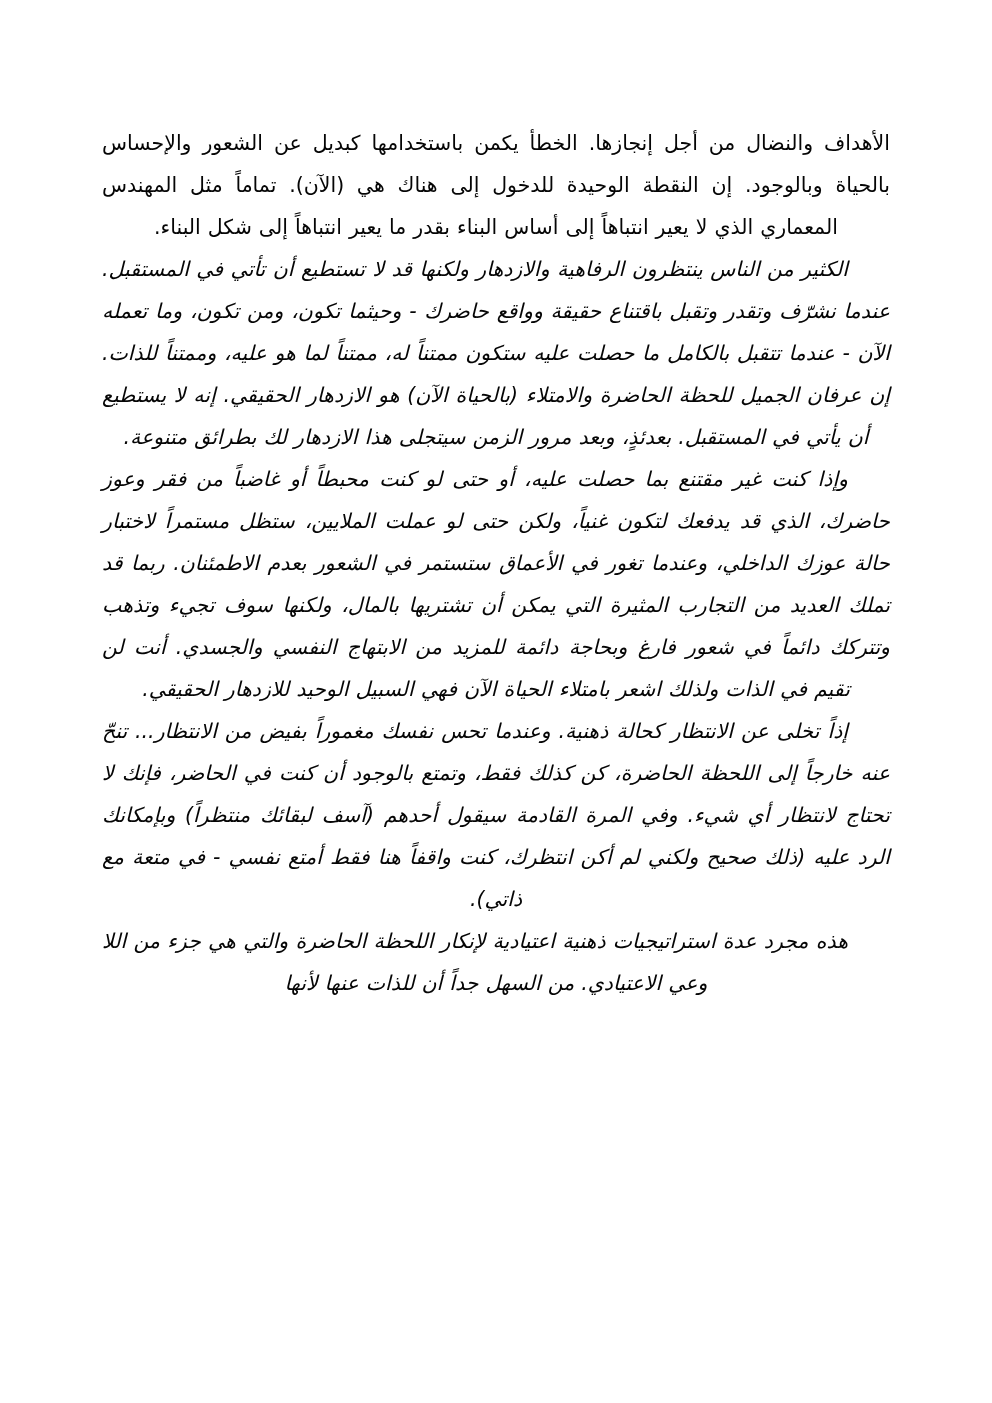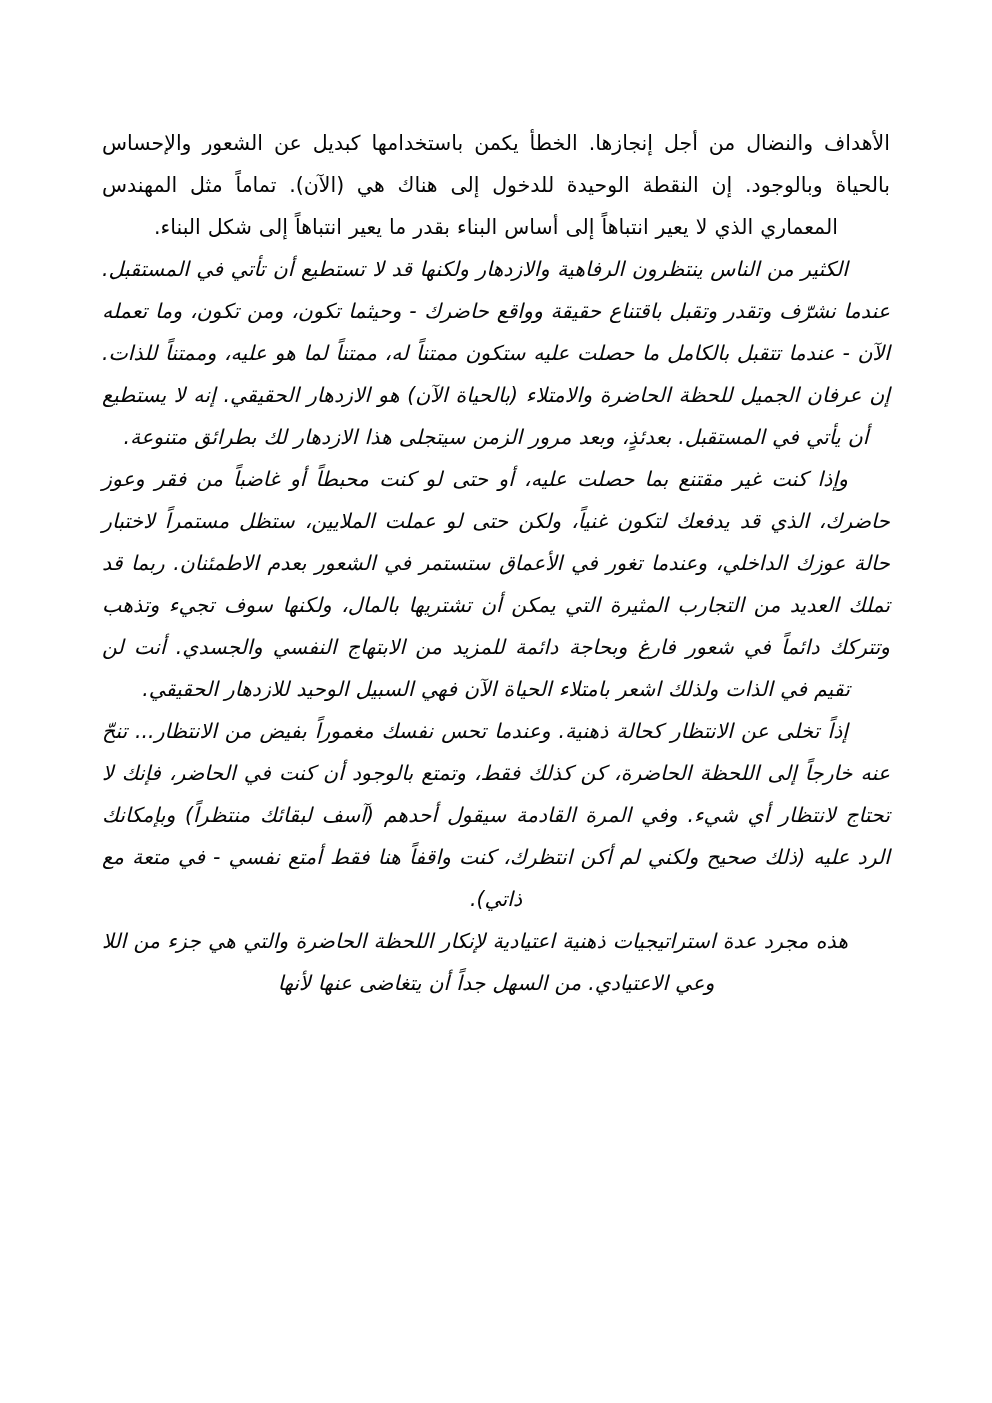--- a/index.html
+++ b/index.html
@@ -77,20 +77,20 @@
 </head>
 <body>
 
 <div class="page">
 
   <div class="content">
     <p class="para no-indent">الأهداف والنضال من أجل إنجازها. الخطأ يكمن باستخدامها كبديل عن الشعور والإحساس بالحياة وبالوجود. إن النقطة الوحيدة للدخول إلى هناك هي (الآن). تماماً مثل المهندس المعماري الذي لا يعير انتباهاً إلى أساس البناء بقدر ما يعير انتباهاً إلى شكل البناء.</p>
     <p class="para gap-before">الكثير من الناس ينتظرون الرفاهية والازدهار ولكنها قد لا تستطيع أن تأتي في المستقبل. عندما نشرّف وتقدر وتقبل باقتناع حقيقة وواقع حاضرك - وحيثما تكون، ومن تكون، وما تعمله الآن - عندما تتقبل بالكامل ما حصلت عليه ستكون ممتناً له، ممتناً لما هو عليه، وممتناً للذات. إن عرفان الجميل للحظة الحاضرة والامتلاء (بالحياة الآن) هو الازدهار الحقيقي. إنه لا يستطيع أن يأتي في المستقبل. بعدئذٍ، وبعد مرور الزمن سيتجلى هذا الازدهار لك بطرائق متنوعة.</p>
     <p class="para gap-before">وإذا كنت غير مقتنع بما حصلت عليه، أو حتى لو كنت محبطاً أو غاضباً من فقر وعوز حاضرك، الذي قد يدفعك لتكون غنياً، ولكن حتى لو عملت الملايين، ستظل مستمراً لاختبار حالة عوزك الداخلي، وعندما تغور في الأعماق ستستمر في الشعور بعدم الاطمئنان. ربما قد تملك العديد من التجارب المثيرة التي يمكن أن تشتريها بالمال، ولكنها سوف تجيء وتذهب وتتركك دائماً في شعور فارغ وبحاجة دائمة للمزيد من الابتهاج النفسي والجسدي. أنت لن تقيم في الذات ولذلك اشعر بامتلاء الحياة الآن فهي السبيل الوحيد للازدهار الحقيقي.</p>
     <p class="para gap-before">إذاً تخلى عن الانتظار كحالة ذهنية. وعندما تحس نفسك مغموراً بفيض من الانتظار... تنحّ عنه خارجاً إلى اللحظة الحاضرة، كن كذلك فقط، وتمتع بالوجود أن كنت في الحاضر، فإنك لا تحتاج لانتظار أي شيء. وفي المرة القادمة سيقول أحدهم (آسف لبقائك منتظراً) وبإمكانك الرد عليه (ذلك صحيح ولكني لم أكن انتظرك، كنت واقفاً هنا فقط أمتع نفسي - في متعة مع ذاتي).</p>
-    <p class="para gap-before">هذه مجرد عدة استراتيجيات ذهنية اعتيادية لإنكار اللحظة الحاضرة والتي هي جزء من اللا وعي الاعتيادي. من السهل جداً أن يتغاضى عنها لأنها</p>
+    <p class="para gap-before">هذه مجرد عدة استراتيجيات ذهنية اعتيادية لإنكار اللحظة الحاضرة والتي هي جزء من اللا وعي الاعتيادي. من السهل جداً أن للذات عنها لأنها</p>
   </div>
 
   <div class="page-number">- ٧٦ -</div>
 
   <div class="watermark">www.ibtesama.com</div>
 
 </div>
 
 </body></html>

